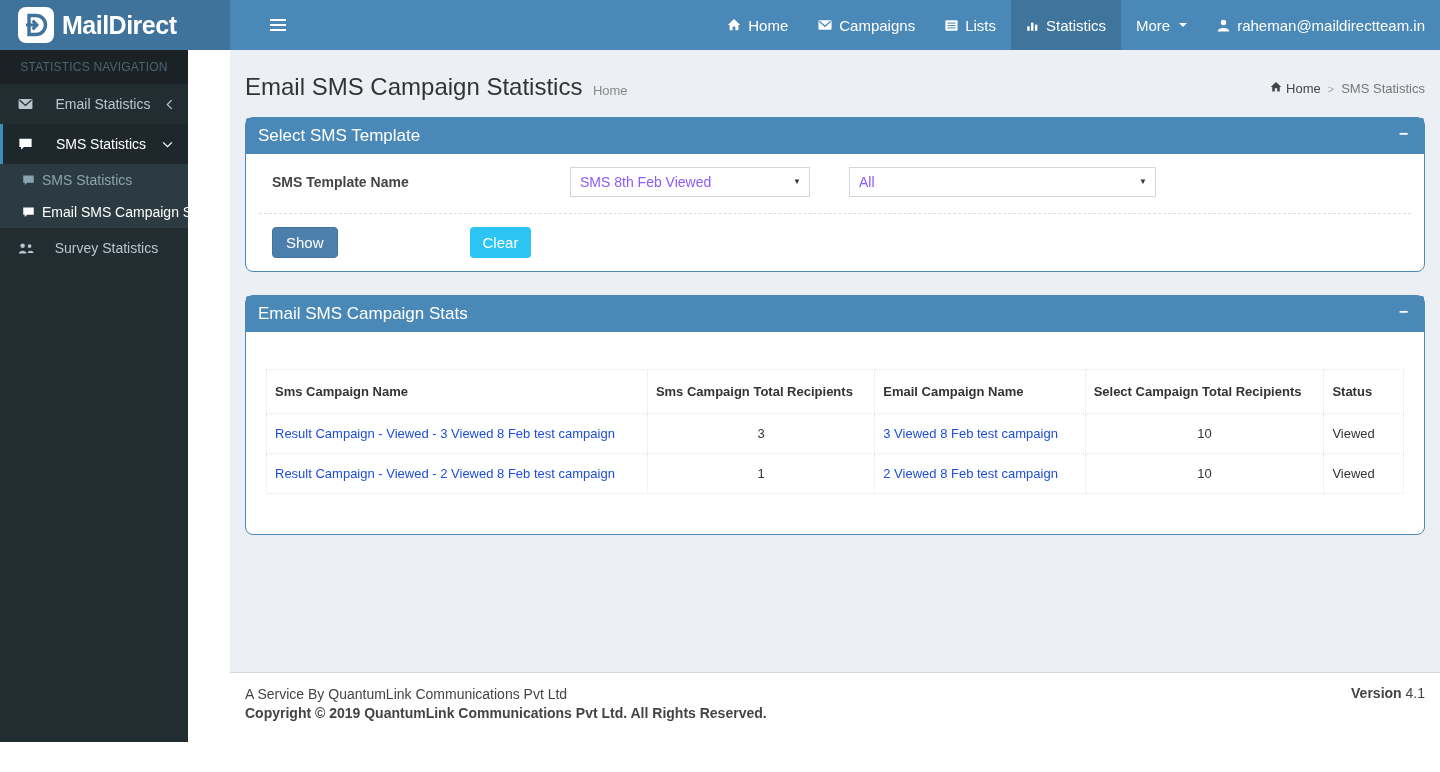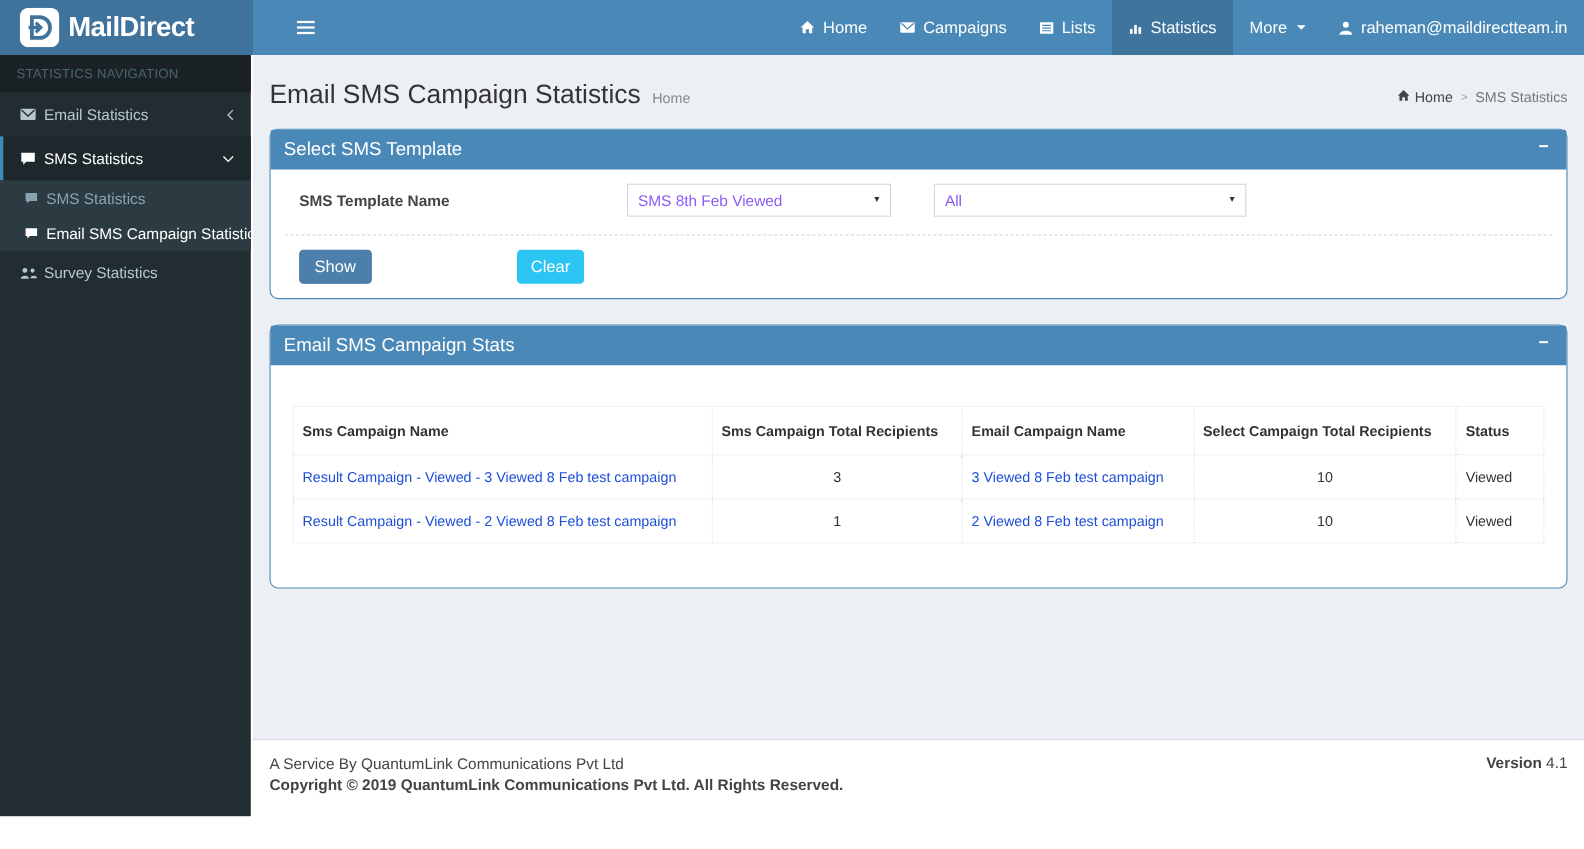--- a/index.html
+++ b/index.html
@@ -23,21 +23,21 @@
   .nav-right { margin-left:auto; display:flex; align-items:stretch; }
   .nav-item {
     display:flex; align-items:center; gap:7px; padding:0 15px;
     color:#fff; font-size:15px; cursor:pointer; text-decoration:none;
   }
   .nav-item.active { background:rgba(0,0,0,0.14); }
   .nav-item svg { display:block; }
   .caret { width:0; height:0; border-left:4px solid transparent; border-right:4px solid transparent; border-top:4px solid #fff; margin-left:2px; }
 
   
-  .sidebar { position:absolute; top:50px; left:0; width:228px; height:692px; background:#222d32; }
+  .sidebar { position:absolute; top:50px; left:0; width:188px; height:692px; background:#222d32;text-align:center; }
   .sidebar-heading {
     background:#1a2226; color:#4b646f; font-size:12px; padding:10px 15px; letter-spacing:0.2px;
   }
   .menu-item {
     display:flex; align-items:center; padding:12px 15px; color:#b8c7ce; font-size:14px;
     cursor:pointer; border-left:3px solid transparent;
   }
   .menu-item .mi-icon { width:22px; flex:0 0 22px; display:flex; }
   .menu-item .mi-label { flex:1 1 auto; white-space:nowrap; overflow:hidden; }
   .menu-item .mi-chevron { margin-left:auto; display:flex; color:#b8c7ce; }
@@ -68,21 +68,21 @@
   .collapse-btn {
     position:absolute; right:12px; top:6px; background:transparent; border:none; color:#fff;
     font-size:16px; font-weight:bold; cursor:pointer; line-height:20px; padding:0 4px;
   }
 
   
   .form-row { display:flex; align-items:flex-start; padding:13px 14px 16px 26px; }
   .form-label { flex:0 0 298px; font-size:14px; font-weight:bold; color:#444; padding-top:7px; }
   .select-wrap { position:relative; }
   .select-wrap.template { width:240px; margin-right:39px; }
-  .select-wrap.status { width:284px; }
+  .select-wrap.status { width:307px; }
   select {
     appearance:none; -webkit-appearance:none; -moz-appearance:none;
     width:100%; height:30px; border:1px solid #d2d6de; border-radius:0; background:#fff;
     font-family:"Liberation Sans", sans-serif; font-size:14px; color:#8b5cf6; padding:4px 22px 4px 9px;
   }
   .select-caret {
     position:absolute; right:9px; top:10px; font-size:8px; color:#333; pointer-events:none;
   }
   .form-divider { border-top:1px dashed #d9dde3; margin:0 13px; }
   .button-row { padding:13px 14px 13px 26px; display:flex; }

